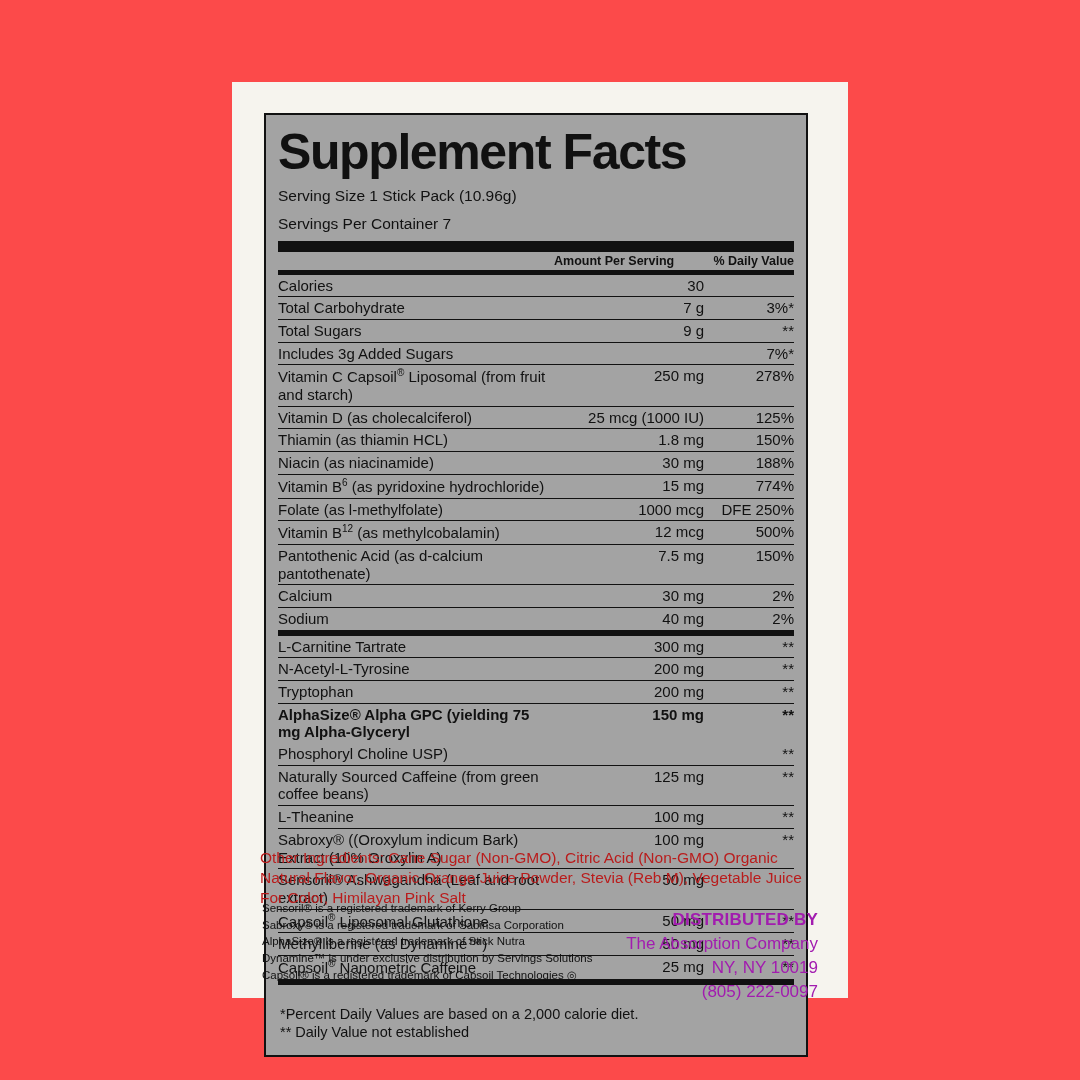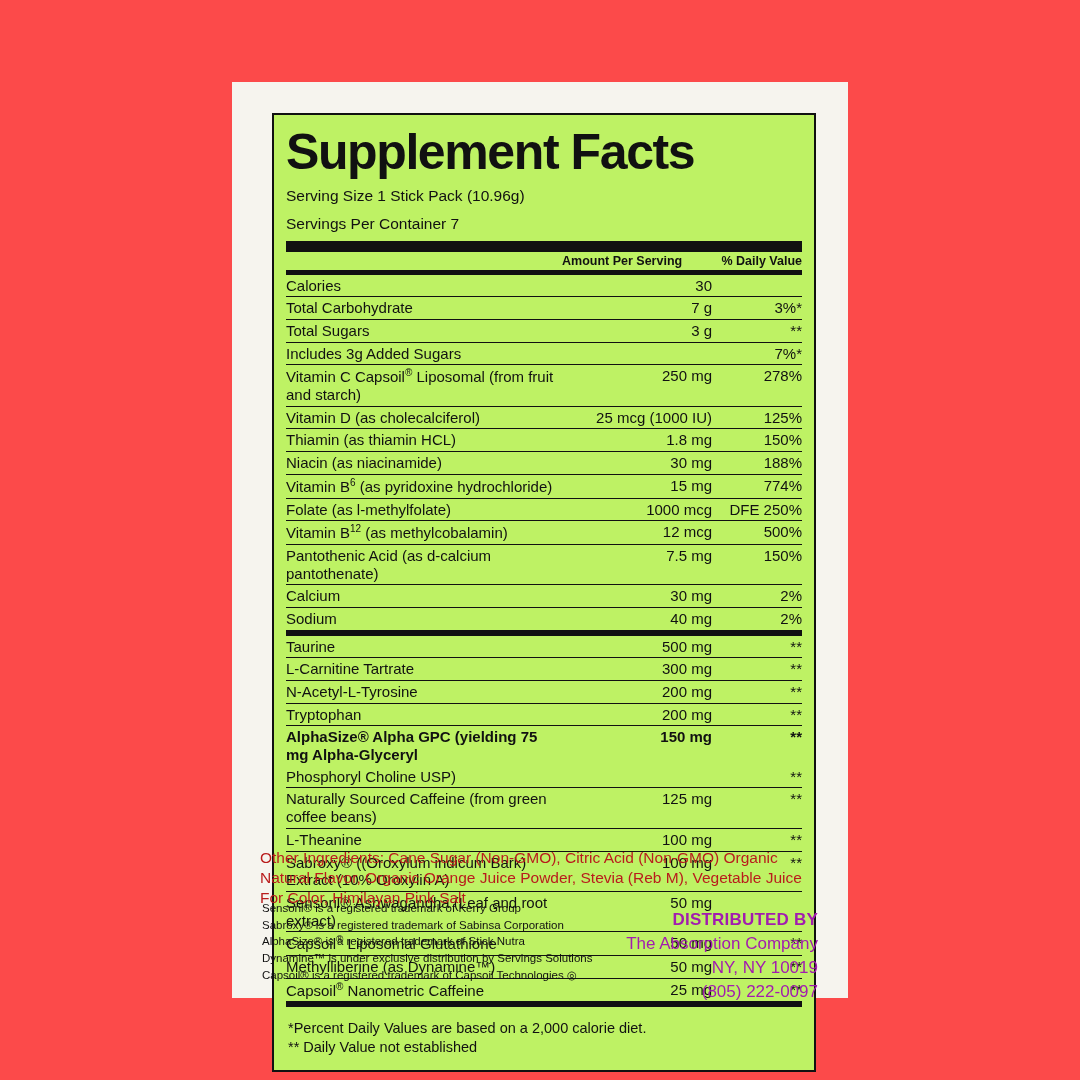--- a/index.html
+++ b/index.html
@@ -21,27 +21,27 @@
   .label-card {
     position: absolute;
     left: 232px;
     top: 82px;
     width: 616px;
     height: 916px;
     background: #f6f4ee;
   }
   .panel {
     position: absolute;
-    left: 40px;
+    left: 32px;
     top: 31px;
     width: 544px;
     border: 2px solid #111111;
     box-sizing: border-box;
     padding: 0;
-    background: #bef264;
+    background: #a3a3a3;
   }
   .panel-inner {
     padding: 8px 12px 10px 12px;
   }
   .sf-title {
     font-size: 50px;
     font-weight: bold;
     letter-spacing: -1.4px;
     line-height: 1.02;
     color: #111;
@@ -115,21 +115,21 @@
   .indent2 { padding-left: 48px; }
   .indent-cont { padding-left: 22px; }
   sup {
     font-size: 10px;
     vertical-align: super;
   }
   .footnotes {
     font-size: 14.5px;
     color: #111;
     line-height: 1.26;
-    padding: 12px 0 4px 2px;
+    padding: 20px 0 4px 2px;
   }
   .other-ing {
     position: absolute;
     left: 28px;
     top: 766px;
     width: 552px;
     font-size: 15.5px;
     line-height: 1.3;
     color: #b91c1c;
   }
@@ -188,21 +188,21 @@
                 <td class="amount">30</td>
                 <td class="dv"></td>
               </tr>
               <tr>
                 <td class="name">Total Carbohydrate</td>
                 <td class="amount">7 g</td>
                 <td class="dv">3%*</td>
               </tr>
               <tr>
                 <td class="name indent1">Total Sugars</td>
-                <td class="amount">3 g</td>
+                <td class="amount">9 g</td>
                 <td class="dv">**</td>
               </tr>
               <tr>
                 <td class="name indent2">Includes 3g Added Sugars</td>
                 <td class="amount"></td>
                 <td class="dv">7%*</td>
               </tr>
               <tr>
                 <td class="name">Vitamin C Capsoil<sup>®</sup> Liposomal (from fruit and starch)</td>
                 <td class="amount">250 mg</td>
@@ -253,25 +253,20 @@
                 <td class="amount">40 mg</td>
                 <td class="dv">2%</td>
               </tr>
             </tbody>
         </table>
 
         <div class="rule-med"></div>
 
         <table class="facts">
           <tbody id="secondary-body">
-              <tr>
-                <td class="name">Taurine</td>
-                <td class="amount">500 mg</td>
-                <td class="dv">**</td>
-              </tr>
               <tr>
                 <td class="name">L-Carnitine Tartrate</td>
                 <td class="amount">300 mg</td>
                 <td class="dv">**</td>
               </tr>
               <tr>
                 <td class="name">N-Acetyl-L-Tyrosine</td>
                 <td class="amount">200 mg</td>
                 <td class="dv">**</td>
               </tr>

